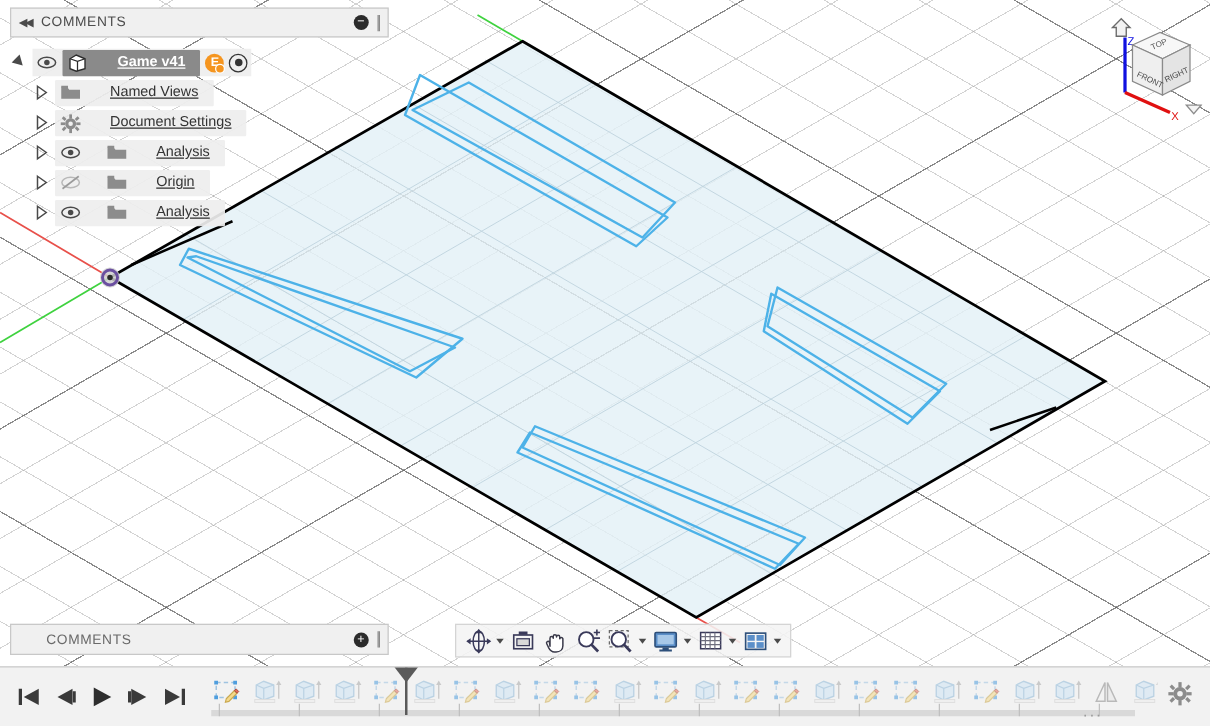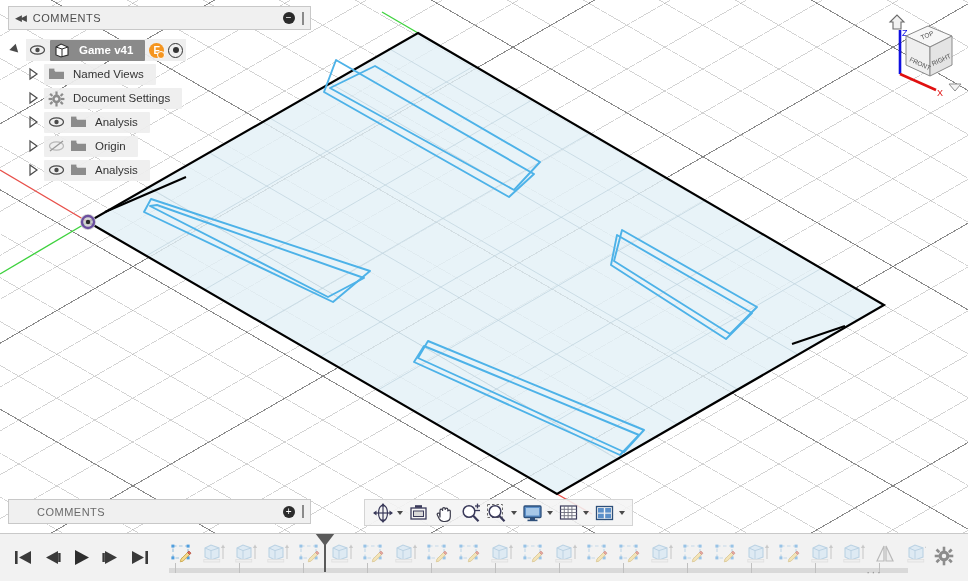--- a/index.html
+++ b/index.html
@@ -75,22 +75,23 @@
     border-top: 5px solid transparent;
     border-bottom: 5px solid transparent;
     border-left: 8px solid transparent;
     border-left-color: transparent;
     box-sizing: border-box;
   }
   .tw svg { display: block; }
   .row-chip {
     display: inline-flex; align-items: center;
     background: rgba(238,238,238,.92);
-    height: 21px; padding: 0 9px 0 4px; gap: 5px;
+    height: 21px; padding: 0 9px 0 4px; gap: 20px;
     border-radius: 1px;
+    text-decoration: underline;
   }
   .row-chip.selected {
     background: #8a8a8a; color: #fff;
   }
   .row-chip.selected .lbl { color: #ffffff; font-weight: bold; }
   .lbl { color: #333; padding: 0 3px; }
   .ico { width: 17px; height: 15px; flex: none; display:block; }
   .badge-orange {
     width: 15px; height: 15px; border-radius: 50%;
     background: #f5951f; color: #fff;

